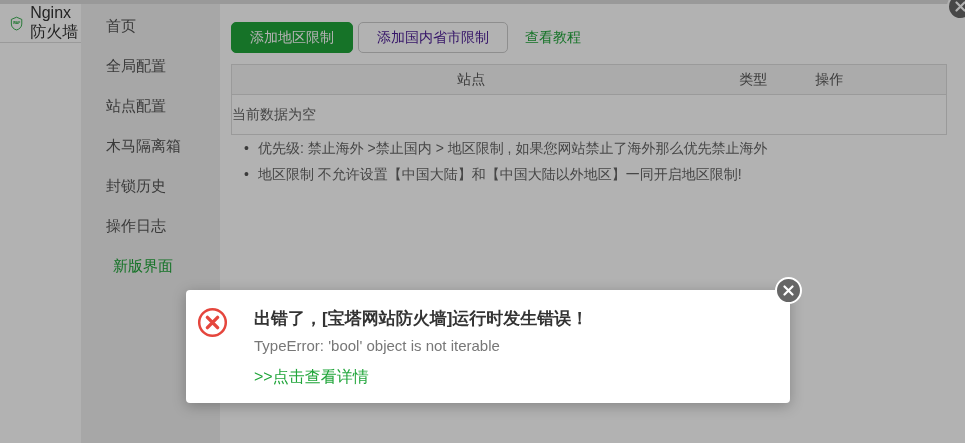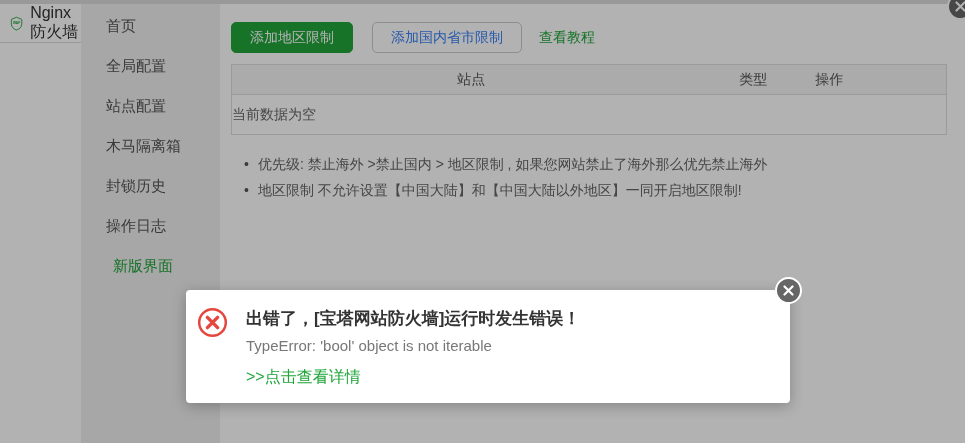--- a/index.html
+++ b/index.html
@@ -53,22 +53,22 @@
     padding: 0 18px;
     font-size: 14px;
     border-radius: 5px;
     cursor: pointer;
     white-space: nowrap;
   }
   .btn-green {
     background: #20a53a; color: #fff; border: 1px solid #20a53a;
   }
   .btn-outline {
-    background: #fff; color: #3b82f6; border: 1px solid #cccccc;
-    margin-left: 19px;
+    background: #fff; color: #4c1d95; border: 1px solid #cccccc;
+    margin-left: 5px;
   }
   .link-green {
     color: #20a53a; font-size: 14px; margin-left: 17px;
     text-decoration: none; cursor: pointer;
   }
 
   .data-table {
     margin-top: 11px;
     border: 1px solid #dddddd;
   }
@@ -83,21 +83,21 @@
   .th-site   { width: 67%; text-align: center; }
   .th-type   { width: 12%; text-align: center; }
   .th-action { width: 8%; text-align: right; padding-right: 10px; }
   .tbody-empty {
     height: 39px; line-height: 39px;
     text-align: left;
     font-size: 14px; color: #666;
     background: #fff;
   }
 
-  .tips { margin-top: 16px; list-style: none; }
+  .tips { list-style: none; }
   .tips li {
     font-size: 14px; color: #666;
     line-height: 26px;
     padding-left: 27px;
     position: relative;
   }
   .tips li::before {
     content: "•";
     position: absolute; left: 13px; top: 0;
     color: #555;
@@ -136,21 +136,21 @@
     position: absolute; top: -13px; right: -12px;
     width: 27px; height: 27px;
     background: #666666;
     border: 2px solid #fff;
     border-radius: 50%;
     display: flex; align-items: center; justify-content: center;
     cursor: pointer;
   }
   .modal-body { display: flex; padding: 16px 20px 0 11px; }
   .error-icon { width: 31px; height: 31px; flex: 0 0 31px; margin-top: 1px; }
-  .modal-text { margin-left: 18px; }
+  .modal-text { margin-left: 26px; }
   .modal-title {
     font-size: 17px; font-weight: bold; color: #333;
     line-height: 25px;
   }
   .modal-msg {
     font-size: 15px; color: #777;
     line-height: 20px; margin-top: 5px;
   }
   .modal-link {
     display: inline-block;

